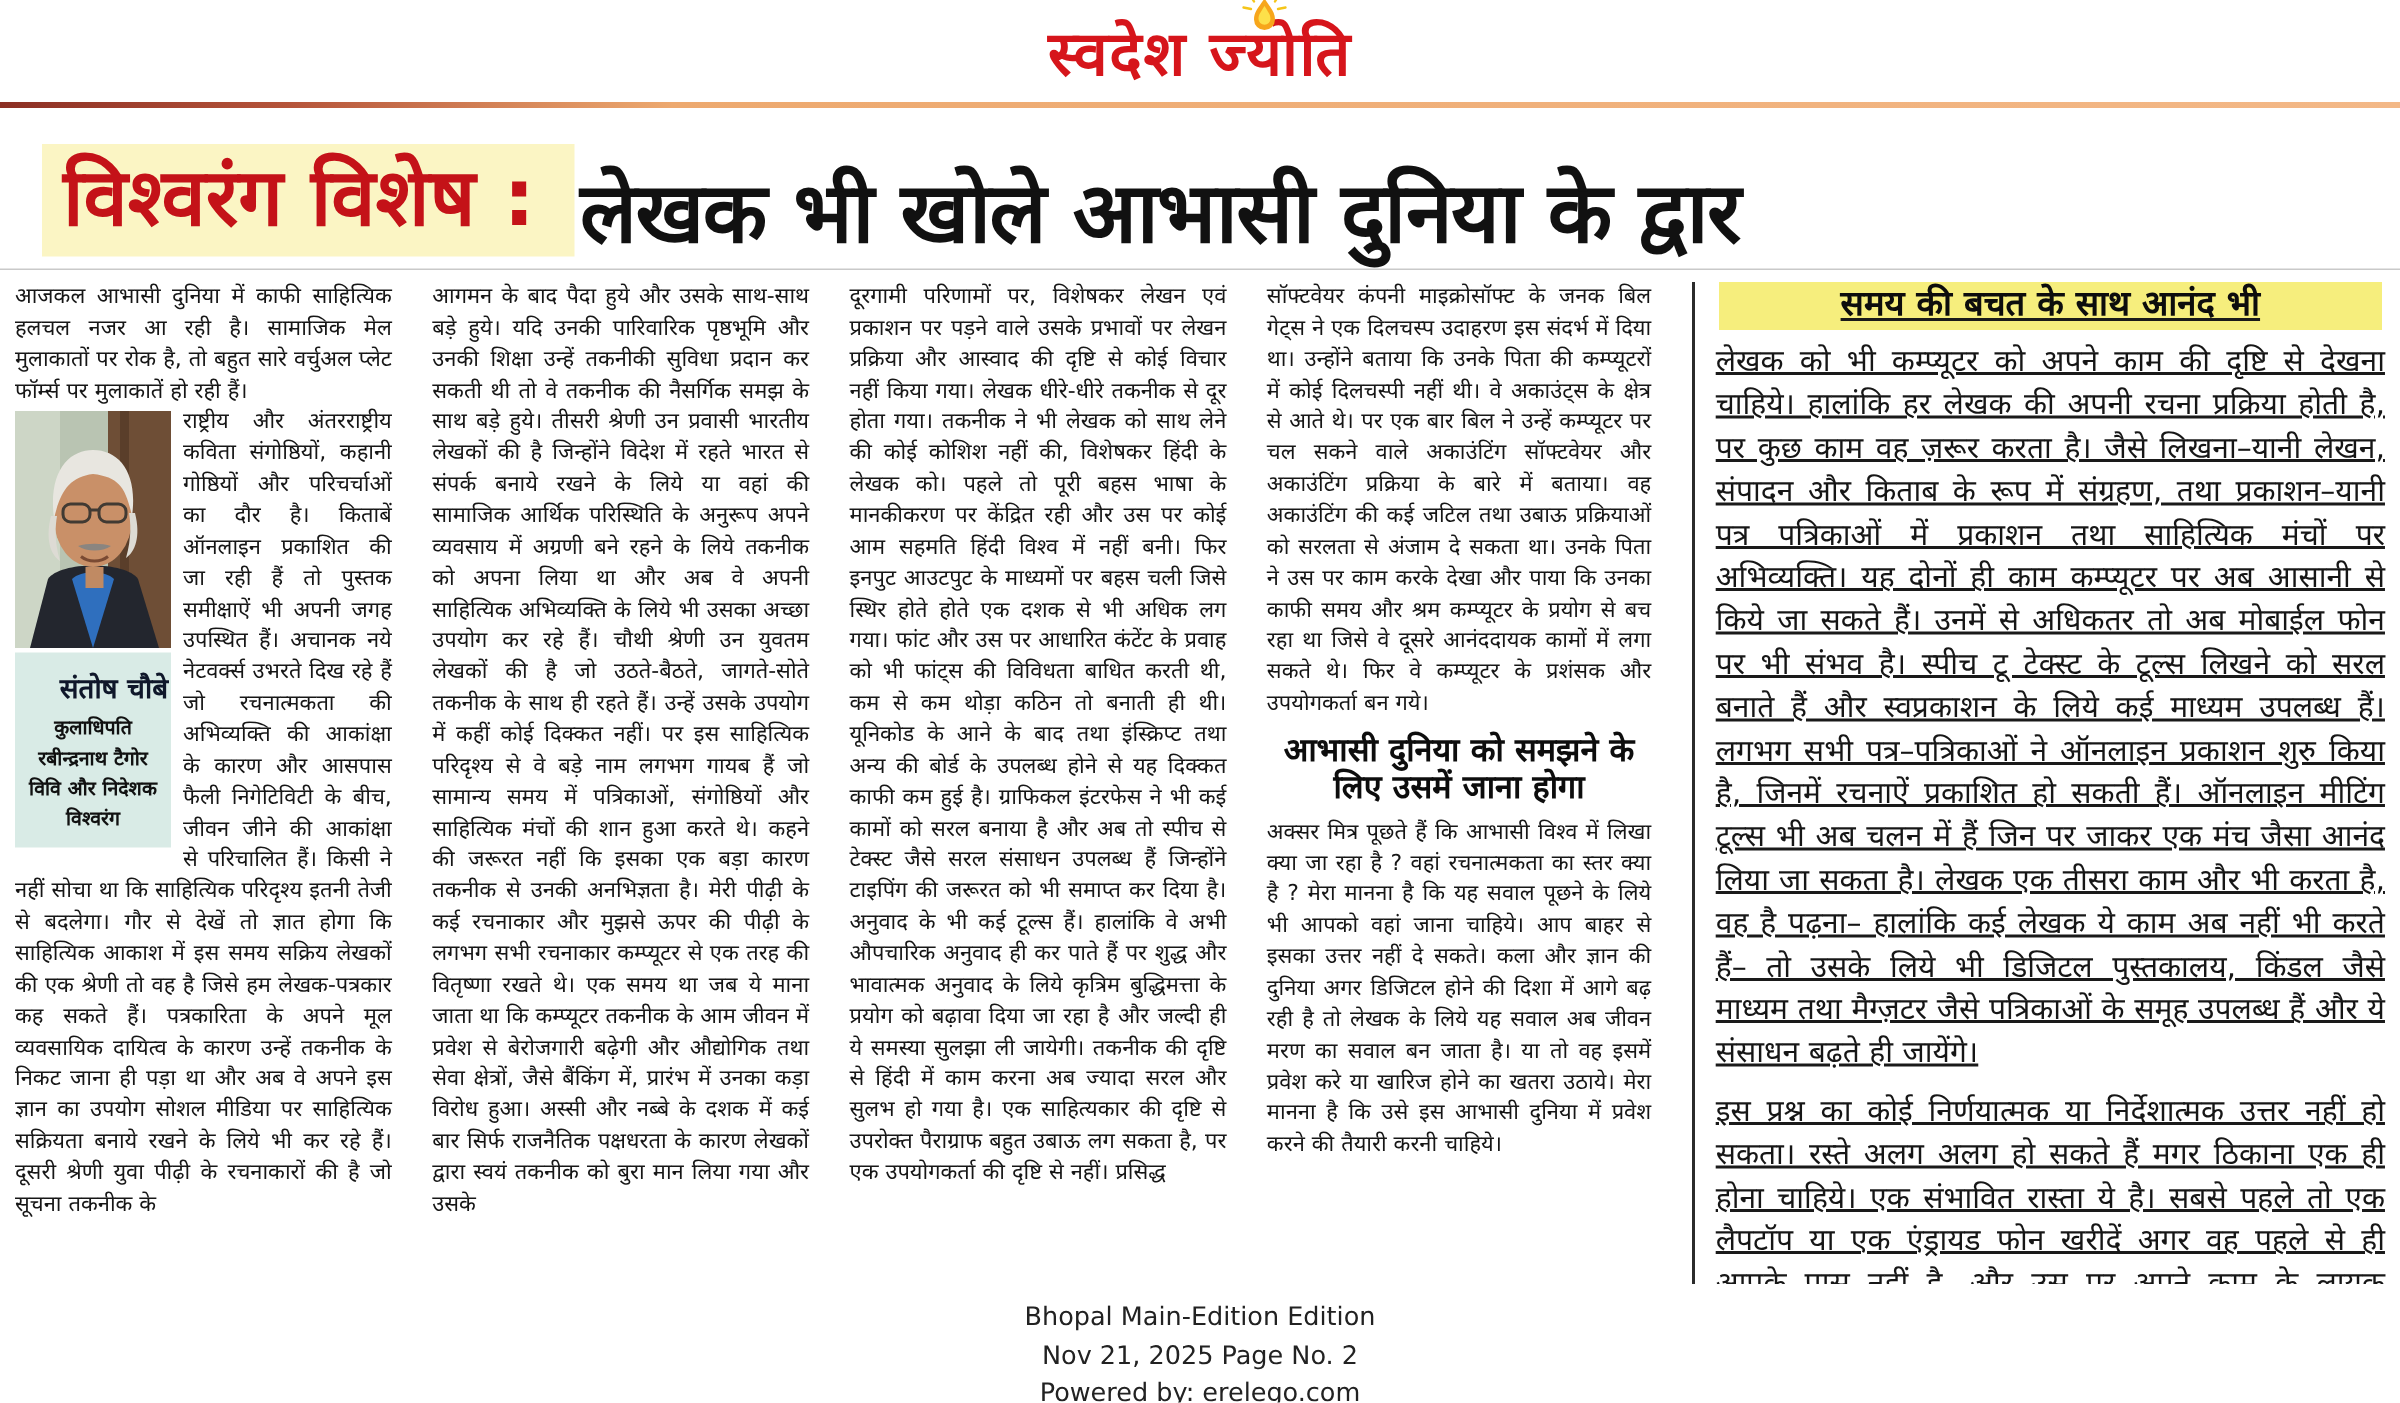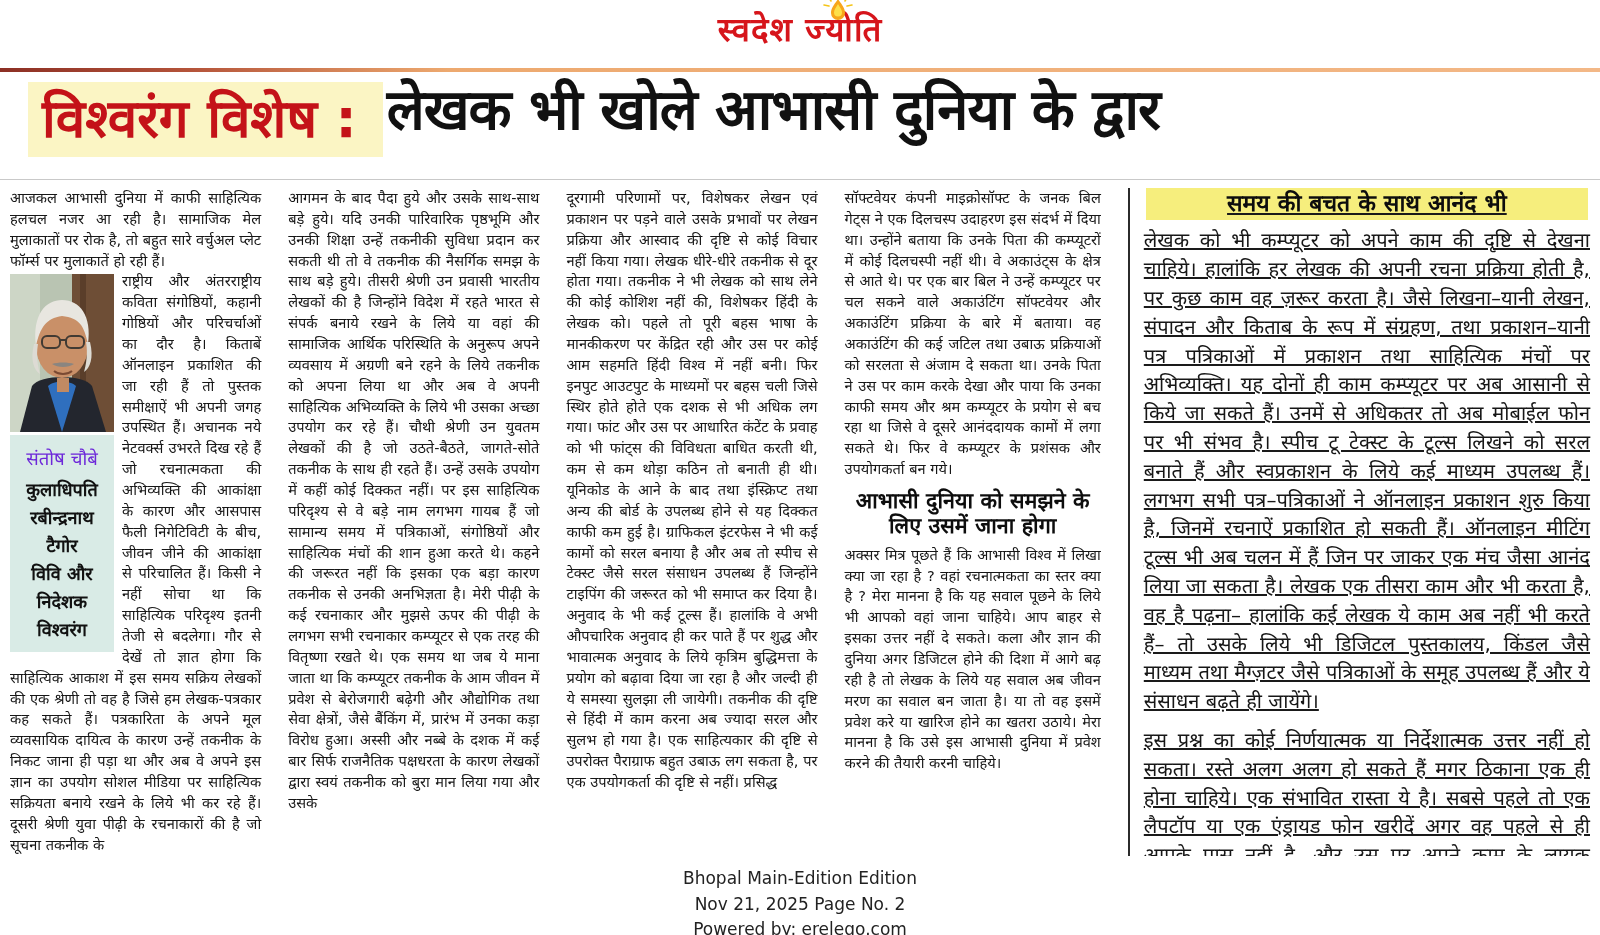--- a/index.html
+++ b/index.html
@@ -7,32 +7,32 @@
   body {
     width:1600px; height:935px; overflow:hidden;
     font-family:"DejaVu Sans", sans-serif; color:#1a1a1a;
   }
   .page { width:1600px; height:935px; position:relative; background:#fff; }
 
   
   .masthead-row { text-align:center; padding-top:6px; height:66px; }
   .masthead { display:inline-block; position:relative; }
   .masthead-title {
-    color:#d6151b; font-size:33px; font-weight:bold; letter-spacing:1px;
+    color:#d6151b; font-size:41px; font-weight:bold; letter-spacing:1px;
     font-family:"DejaVu Serif", serif;
   }
   .flame { position:absolute; top:-14px; left:63%; width:34px; height:34px; }
   .rule-orange {
     height:4px; margin:2px 0 0 0;
     background:linear-gradient(90deg,#8c2f24 0%,#b5543a 12%,#eda96f 28%,#f3b887 100%);
   }
 
   
   .headline-row {
-    display:flex; align-items:flex-start; padding:10px 12px 8px 28px;
+    display:flex; align-items:flex-end; padding:10px 12px 8px 28px;
     border-bottom:1px solid #c9c9c9; height:108px; white-space:nowrap; overflow:hidden;
   }
   .kicker {
     background:#fbf5c4; color:#c41218; font-weight:bold; font-size:53px;
     padding:10px 26px 12px 14px; line-height:1.0; flex:none;
   }
   .main-title {
     color:#111; font-weight:bold; font-size:56px; line-height:1.0;
     padding-left:4px; letter-spacing:-1px;
   }
@@ -45,22 +45,22 @@
   .col p, .right-col p {
     font-size:14.6px; line-height:1.43; text-align:justify; color:#161616;
   }
   .right-col p { font-size:20px; line-height:1.44; }
 
   .photo-block { float:left; width:104px; margin:3px 8px 2px 0; }
   .photo-frame { width:104px; height:158px; display:block; }
   .caption-box {
     background:#d9ebe6; text-align:center; padding:10px 2px 8px 2px; margin-top:3px;
   }
-  .caption-name { color:#6d28d9; font-weight:normal; font-size:18.5px; margin-bottom:6px; }
-  .caption-line { font-weight:bold; font-size:18px; line-height:1.55; color:#111; }
+  .caption-name { color:#0f172a; font-weight:bold; font-size:18.5px; margin-bottom:6px;text-align:right; }
+  .caption-line { font-weight:bold; font-size:13px; line-height:1.55; color:#111; }
 
   .col-subhead {
     font-weight:bold; font-size:21.5px; text-align:center; line-height:1.18;
     margin:8px 0 6px 0; color:#0d0d0d;
   }
 
   .right-col { border-left:2px solid #2b2b2b; padding-left:14px;text-decoration:underline; }
   .yellow-bar {
     background:#f6ee7d; text-align:center; font-weight:bold; font-size:23px;
     padding:2px 0 4px 0; margin:0 2px 6px 2px; color:#0d0d0d; line-height:1.15;

